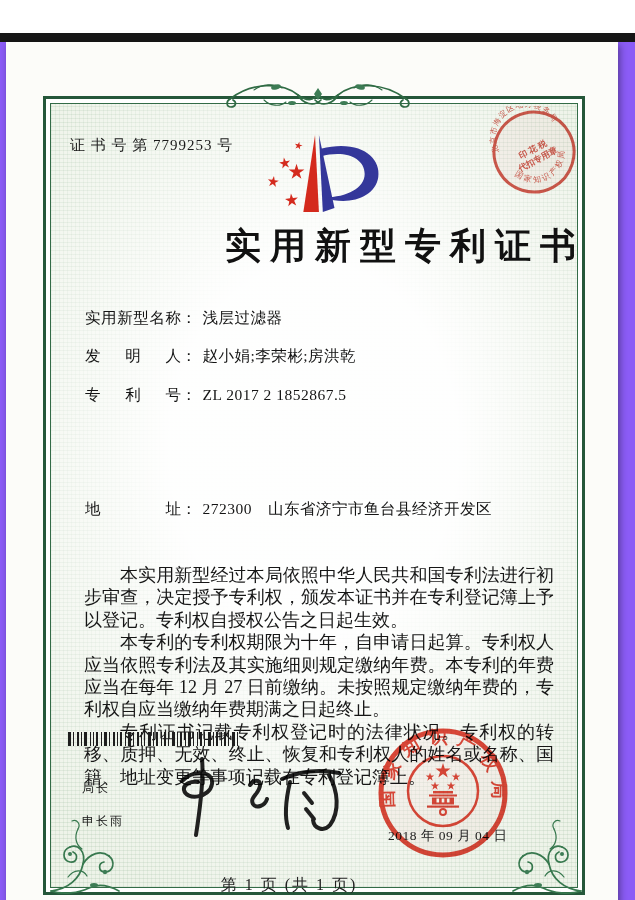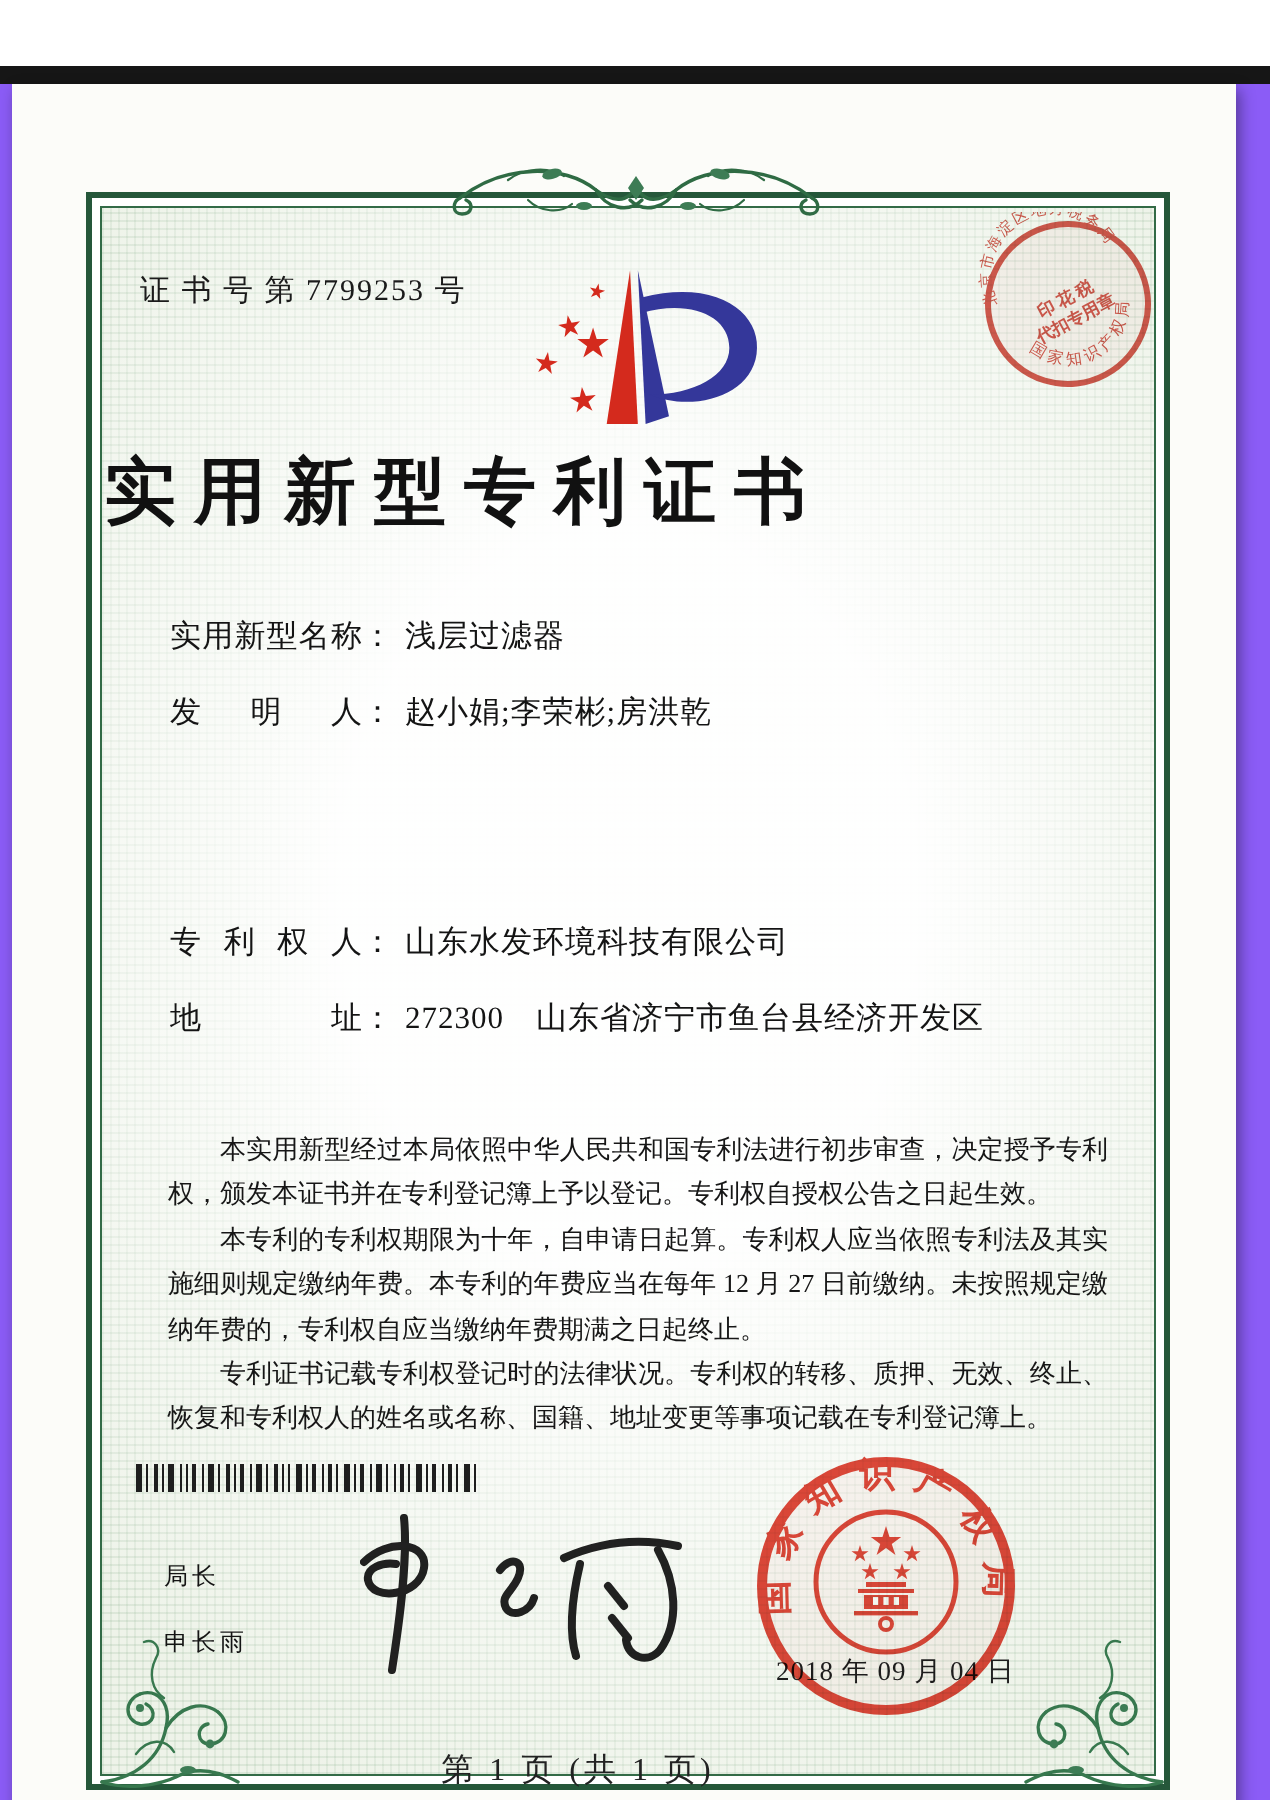--- a/index.html
+++ b/index.html
@@ -13,28 +13,28 @@
          border:3px solid #25573a;box-sizing:border-box;background:#fff;}
   .frame-inner{position:absolute;left:4px;top:4px;right:4px;bottom:4px;
          border:1.5px solid #336b47;
          background-color:#eef3e9;
          background-image:
            radial-gradient(ellipse 72% 62% at 50% 44%, rgba(255,255,255,.97) 38%, rgba(255,255,255,0) 100%),
            repeating-linear-gradient(0deg, rgba(96,148,103,.13) 0 1px, transparent 1px 4px),
            repeating-linear-gradient(90deg, rgba(96,148,103,.10) 0 1px, transparent 1px 4px);}
   .abs{position:absolute;}
   .cert-no{left:70px;top:103px;font-size:15px;letter-spacing:1px;color:#1b1b1b;white-space:nowrap;}
-  .title{left:43px;top:189px;width:542px;text-align:left;font-size:36px;font-weight:bold;
+  .title{left:43px;top:189px;width:542px;text-align:right;font-size:36px;font-weight:bold;
          letter-spacing:9px;text-indent:9px;color:#111;}
   .frow{left:85px;font-size:15.5px;color:#141414;white-space:nowrap;}
   .flabel{display:inline-block;width:96px;text-align:justify;text-align-last:justify;}
   .fcolon{padding-right:6px;}
   .fvalue{letter-spacing:.5px;}
   .grant{position:absolute;left:250px;top:0;}
-  .paras{left:84px;top:531px;width:470px;font-size:13px;line-height:22.4px;color:#161616;
+  .paras{left:84px;top:531px;width:470px;font-size:18px;line-height:22.4px;color:#161616;
          text-align:justify;}
   .paras p{margin:0;text-indent:2em;}
   .signer{left:82px;font-size:12px;color:#141414;letter-spacing:2px;}
   .seal-date{left:388px;top:794px;font-size:13.5px;color:#1d1d1d;letter-spacing:.5px;white-space:nowrap;}
   .footer{left:43px;top:842px;width:492px;text-align:center;font-size:16px;letter-spacing:2px;color:#222;}
   .blend{mix-blend-mode:multiply;}
 </style>
 </head>
 <body>
 
@@ -124,22 +124,22 @@
   </svg>
 
   <div class="abs title">实用新型专利证书</div>
 
   <div class="abs frow" style="top:275px">
     <span class="flabel">实用新型名称</span><span class="fcolon">：</span><span class="fvalue">浅层过滤器</span>
   </div>
   <div class="abs frow" style="top:313px">
     <span class="flabel">发明人</span><span class="fcolon">：</span><span class="fvalue">赵小娟;李荣彬;房洪乾</span>
   </div>
-  <div class="abs frow" style="top:428px">
-    <span class="flabel">专利权人</span><span class="fcolon">：</span><span class="fvalue">山东水发环境科技有限公司</span>
+  <div class="abs frow" style="top:352px">
+    <span class="flabel">专利号</span><span class="fcolon">：</span><span class="fvalue">ZL 2017 2 1852867.5</span>
   </div>
   <div class="abs frow" style="top:466px">
     <span class="flabel">地址</span><span class="fcolon">：</span><span class="fvalue">272300　山东省济宁市鱼台县经济开发区</span>
   </div>
 
   <div class="abs paras">
     <p>本实用新型经过本局依照中华人民共和国专利法进行初步审查，决定授予专利权，颁发本证书并在专利登记簿上予以登记。专利权自授权公告之日起生效。</p>
     <p>本专利的专利权期限为十年，自申请日起算。专利权人应当依照专利法及其实施细则规定缴纳年费。本专利的年费应当在每年 12 月 27 日前缴纳。未按照规定缴纳年费的，专利权自应当缴纳年费期满之日起终止。</p>
     <p>专利证书记载专利权登记时的法律状况。专利权的转移、质押、无效、终止、恢复和专利权人的姓名或名称、国籍、地址变更等事项记载在专利登记簿上。</p>
   </div>

